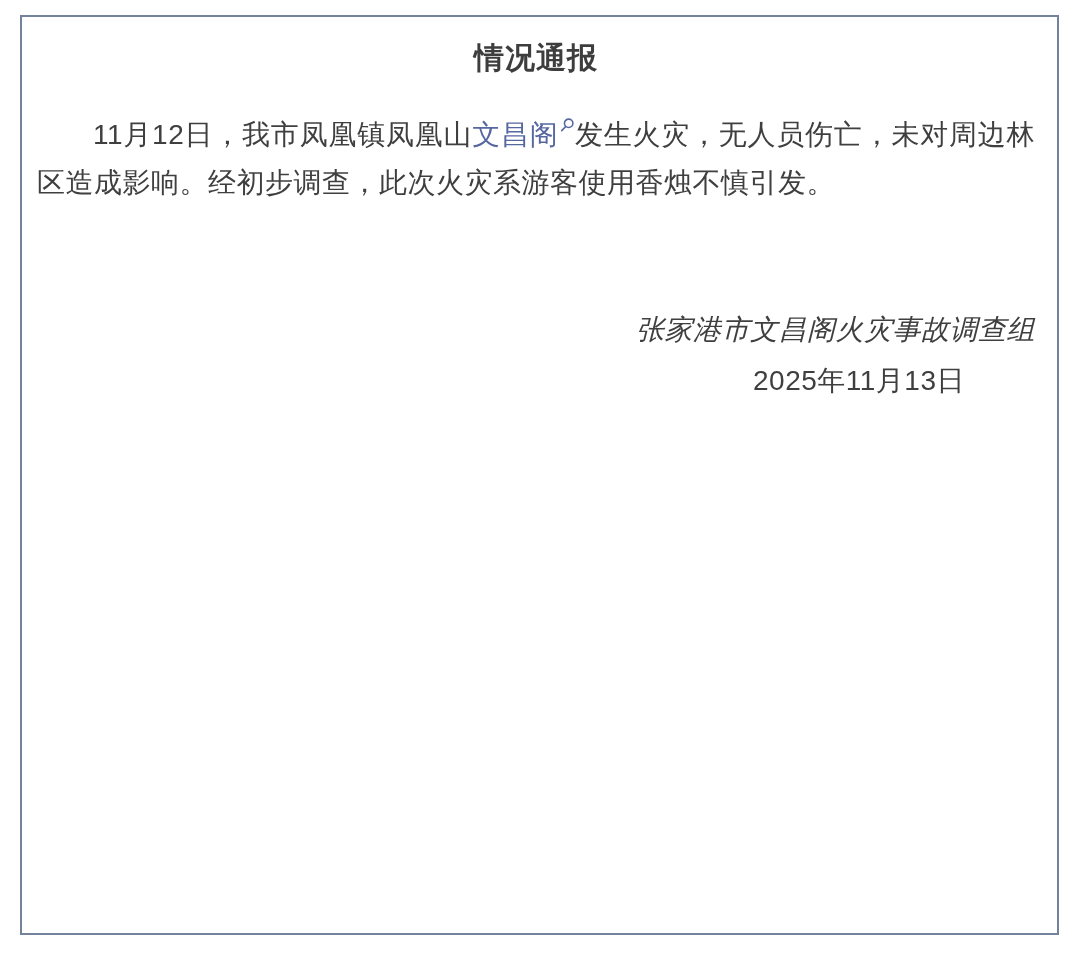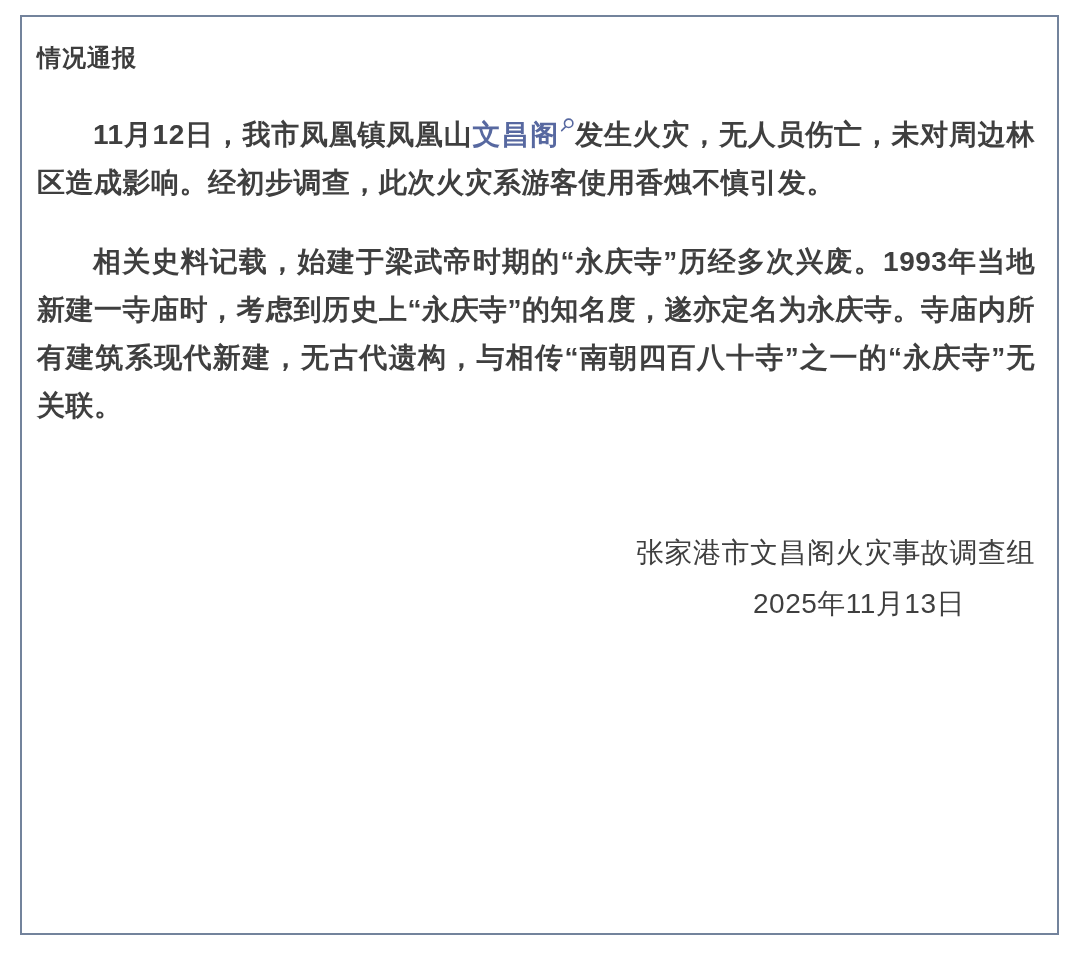--- a/index.html
+++ b/index.html
@@ -20,34 +20,34 @@
     left: 20px; top: 15px;
     width: 1039px; height: 920px;
     border: 2px solid var(--border-color);
     background: var(--bg-color);
   }
   .content {
     padding: 26px 22px 0 15px;
     color: var(--text-color);
   }
   .doc-title {
-    font-size: 24px;
+    font-size: 30px;
     font-weight: bold;
     line-height: 30px;
+    text-align: center;
     color: #3d3d3d;
     letter-spacing: 1px;
   }
   .para {
     font-size: 28px;
     line-height: 48px;
     text-indent: 2em;
     text-align: justify;
     margin-top: 31px;
     letter-spacing: 0.5px;
-    font-weight: bold;
   }
   .para:first-child { margin-top: 38px; }
   .entity-link {
     color: var(--link-color);
     cursor: pointer;
   }
   .sup-icon {
     display: inline-block;
     position: relative;
     top: -11px;
@@ -56,38 +56,37 @@
     cursor: pointer;
   }
   .sup-icon svg { display: block; }
   .signature {
     margin-top: 99px;
     text-align: right;
     font-size: 28px;
     line-height: 48px;
     letter-spacing: 0.5px;
   }
-  .signature .sig-org { display: block; }
+  .signature .sig-org { display: block; font-style: italic; }
   .signature .sig-date {
     display: block;
     margin-top: 3px;
     padding-right: 70px;
   }
 </style>
 </head>
 <body>
 
 <div class="frame">
   <div class="content">
     <h1 class="doc-title">情况通报</h1>
     <div>
         <p class="para">11月12日，我市凤凰镇凤凰山<span class="entity-link">文昌阁</span><span class="sup-icon"><svg viewBox="0 0 24 24" width="16" height="16" fill="none" stroke="currentColor" stroke-width="2.4" stroke-linecap="round">
               <circle cx="14.5" cy="9.5" r="6.3"></circle>
               <line x1="9.6" y1="14.8" x2="4" y2="20.4"></line>
             </svg></span>发生火灾，无人员伤亡，未对周边林区造成影响。经初步调查，此次火灾系游客使用香烛不慎引发。</p>
-        <p class="para">相关史料记载，始建于梁武帝时期的“永庆寺”历经多次兴废。1993年当地新建一寺庙时，考虑到历史上“永庆寺”的知名度，遂亦定名为永庆寺。寺庙内所有建筑系现代新建，无古代遗构，与相传“南朝四百八十寺”之一的“永庆寺”无关联。</p>
       </div>
     <div class="signature">
       <span class="sig-org">张家港市文昌阁火灾事故调查组</span>
       <span class="sig-date">2025年11月13日</span>
     </div>
   </div>
 </div>
 
 </body></html>

